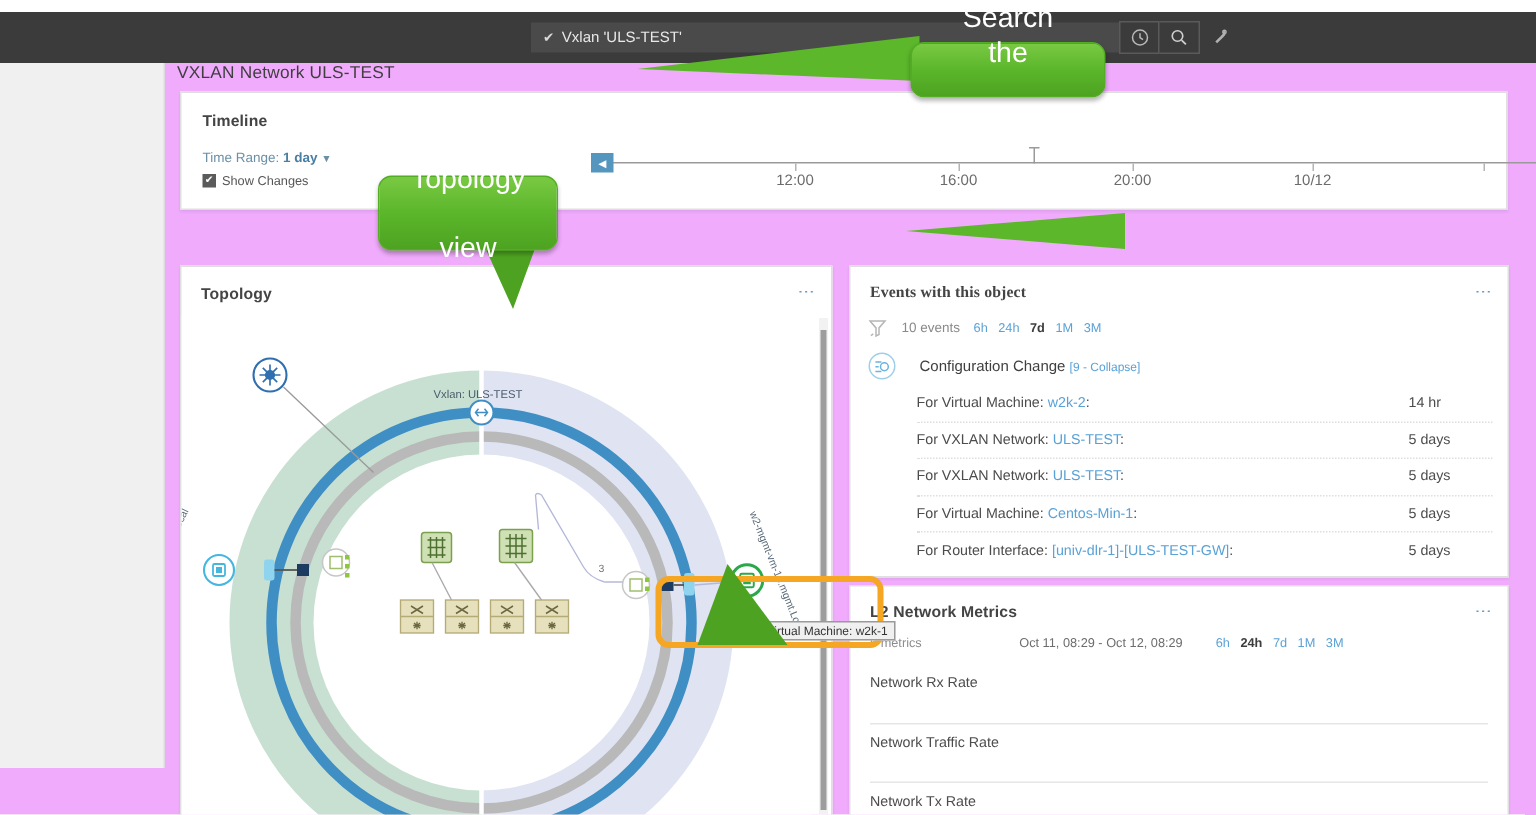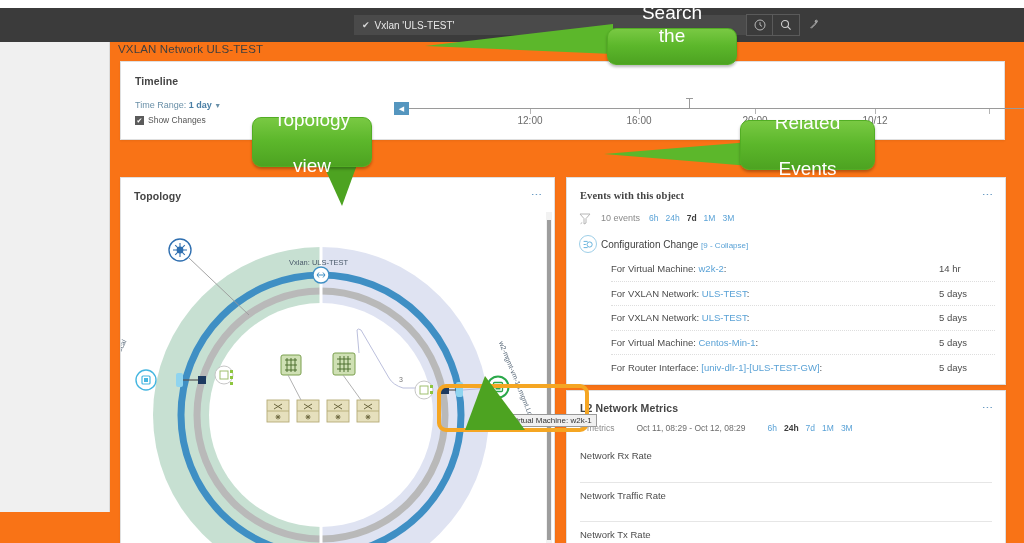--- a/index.html
+++ b/index.html
@@ -46,21 +46,21 @@
     color: #b8b8b8;
   }
   .tb-icon + .tb-icon { border-left: none; }
   .tb-icon.borderless { border: none; }
   .tb-icon svg { display: block; }
 
   
   .page {
     position: absolute; left: 0; top: 42px;
     width: 1024px; height: 501px;
-    background: #f97316;
+    background: #f0abfc;
   }
   .page-gutter-left {
     position: absolute; left: 0; top: 0;
     width: 110px; height: 470px;
     background: #f0f0f0;
     border-right: 1px solid #dcdcdc;
   }
   .page-title {
     position: absolute; left: 118px; top: 1px;
     font-size: 11.5px; color: #3f3f3f;
@@ -166,21 +166,21 @@
     position: absolute; left: 12px; top: 35px;
     display: flex; align-items: flex-start; gap: 9px;
     font-size: 9px; color: #8a8a8a;
   }
   .funnel { color: #b6b6b6; }
   .range-links { display:flex; gap:7px; font-size: 8.5px; }
   .range-links span { color: #5aa2d6; }
   .range-links span.active { color: #3d3d3d; font-weight: bold; }
   .ev-group {
     position: absolute; left: 12px; top: 57px;
-    display:flex; align-items:center; gap: 4px;
+    display:flex; align-items:center; gap: 16px;
   }
   .ev-group-ico {
     width: 18px; height: 18px; border-radius: 50%;
     border: 1px solid #9ecfe8; color: #6ab4dd;
     display:flex;align-items:center;justify-content:center;
   }
   .ev-group-label { font-size: 10px; color: #3f3f3f; }
   .ev-group-label em { font-style: normal; font-size: 8px; color: #5aa2d6; }
   .ev-list { position: absolute; left: 44px; top: 79px; width: 384px; }
   .ev-row {
@@ -198,21 +198,21 @@
     left: 566px; top: 348px;
     width: 440px; height: 179px;
     overflow: hidden;
   }
   #metrics-card .card-title { position:absolute; left: 13px; top: 11px; }
   .mt-subrow {
     position:absolute; left: 13px; top: 32px;
     display:flex; align-items:center; gap: 22px;
     font-size: 8.5px; color: #8d8d8d;
   }
-  .mt-dates { color: #6d6d6d; }
+  .mt-dates { color: #6d6d6d; margin-left: 43px; }
   .mt-rows { position:absolute; left: 13px; top: 52px; width: 412px; }
   .mt-row {
     height: 39px; border-top: 1px solid #e6e6e6;
     display:flex; align-items:flex-start; padding-top: 7px;
     font-size: 9.5px; color: #4c4c4c;
   }
   .mt-row:first-child { border-top: none; }
 
   
   .callout {
@@ -580,20 +580,14 @@
       <span>Search the</span><br>
       <span>new ULS</span>
     </span>
   </div>
   <div class="callout" id="co-topology">
     <span>
       <span>Topology</span><br>
       <span>view</span>
     </span>
   </div>
-  <div class="callout" id="co-events">
-    <span>
-      <span>Related</span><br>
-      <span>Events</span>
-    </span>
-  </div>
 
 </div>
 
 </body></html>

